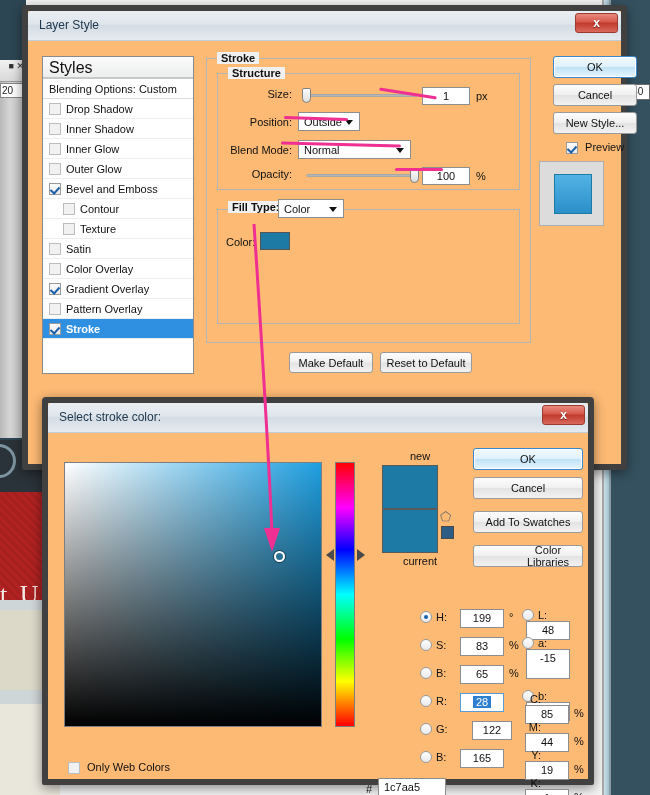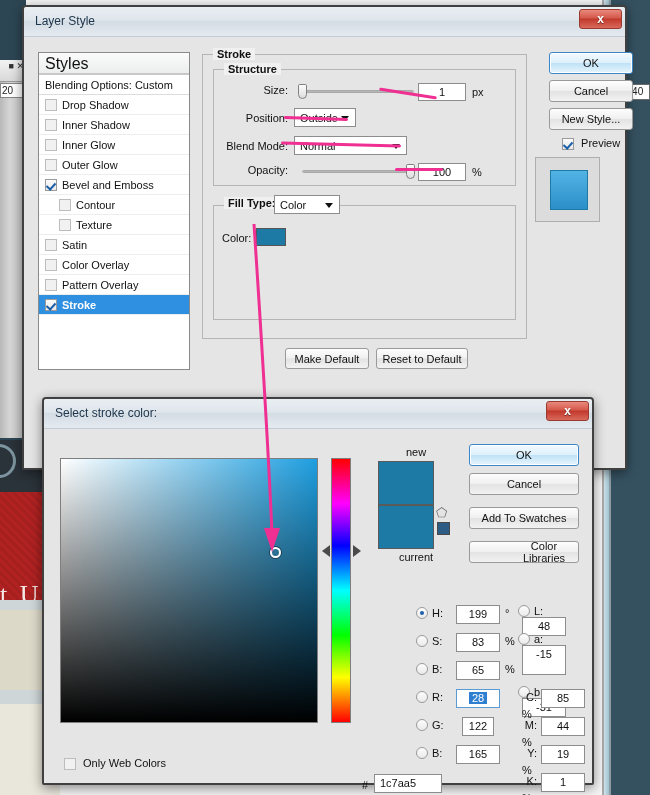--- a/index.html
+++ b/index.html
@@ -88,22 +88,22 @@
     background: #f4f4f4;
   }
   .teal-edge {
     position: absolute; left: 604px; top: 0; width: 5px; height: 795px;
     background: linear-gradient(to right,#cfe2ea,#9fc2cf);
   }
 
   
   .dialog {
     position: absolute;
-    background: #e5e5e5;
-    border: 2px solid #404040;
+    background: #fdba74;
+    border: 6px solid #404040;
     border-radius: 4px 4px 2px 2px;
     box-shadow: 0 3px 12px rgba(0,0,0,.45);
   }
   .titlebar {
     height: 30px;
     background: linear-gradient(to bottom,#e9eef2 0%, #dfe6ec 45%, #d4dce4 50%, #e4eaf0 100%);
     border-bottom: 1px solid #c2ccd4;
     border-radius: 3px 3px 0 0;
     position: relative;
   }
@@ -349,20 +349,21 @@
       <div id="styles-rows">
           <div class="sl-row"><span class="cbx dim"></span><span>Drop Shadow</span></div>
           <div class="sl-row"><span class="cbx dim"></span><span>Inner Shadow</span></div>
           <div class="sl-row"><span class="cbx dim"></span><span>Inner Glow</span></div>
           <div class="sl-row"><span class="cbx dim"></span><span>Outer Glow</span></div>
           <div class="sl-row"><span class="cbx on"></span><span>Bevel and Emboss</span></div>
           <div class="sl-row sub"><span class="cbx dim"></span><span>Contour</span></div>
           <div class="sl-row sub"><span class="cbx dim"></span><span>Texture</span></div>
           <div class="sl-row"><span class="cbx dim"></span><span>Satin</span></div>
           <div class="sl-row"><span class="cbx dim"></span><span>Color Overlay</span></div>
+          <div class="sl-row"><span class="cbx on"></span><span>Gradient Overlay</span></div>
           <div class="sl-row"><span class="cbx dim"></span><span>Pattern Overlay</span></div>
           <div class="sl-row sel"><span class="cbx on"></span><span>Stroke</span></div>
         </div>
     </div>
 
     <div class="group" style="left:178px; top:16px; width:325px; height:285px;">
       <span class="glabel">Stroke</span>
 
       <div class="group" style="left:10px; top:14px; width:303px; height:117px;">
         <span class="glabel">Structure</span>
@@ -455,21 +456,21 @@
     <div class="btn" style="position:absolute; left:425px; top:77px; width:110px; height:22px;">Add To Swatches</div>
     <div class="btn" style="position:absolute; left:425px; top:111px; width:110px; height:22px;padding-left:40px;">Color Libraries</div>
 
     <div id="hsb-rows">
         <div class="fld-row" style="left: 372px; top: 175px;"><span class="radio on"></span><span style="display: inline-block; width: 20px; text-align: left; margin-left: 4px;">H:</span><span class="txt" style="display: inline-block; width: 44px; height: 19px; margin-left: 4px; vertical-align: middle;">199</span><span style="margin-left: 5px;">°</span></div>
         <div class="fld-row" style="left: 372px; top: 203px;"><span class="radio"></span><span style="display: inline-block; width: 20px; text-align: left; margin-left: 4px;">S:</span><span class="txt" style="display: inline-block; width: 44px; height: 19px; margin-left: 4px; vertical-align: middle;">83</span><span style="margin-left: 5px;">%</span></div>
         <div class="fld-row" style="left: 372px; top: 231px;"><span class="radio"></span><span style="display: inline-block; width: 20px; text-align: left; margin-left: 4px;">B:</span><span class="txt" style="display: inline-block; width: 44px; height: 19px; margin-left: 4px; vertical-align: middle;">65</span><span style="margin-left: 5px;">%</span></div>
       </div>
     <div id="rgb-rows">
         <div class="fld-row" style="left: 372px; top: 259px;"><span class="radio"></span><span style="display: inline-block; width: 20px; text-align: left; margin-left: 4px;">R:</span><span class="txt sel" style="display: inline-block; width: 44px; height: 19px; margin-left: 4px; vertical-align: middle;"><span>28</span></span></div>
-        <div class="fld-row" style="left: 372px; top: 287px;"><span class="radio"></span><span style="display: inline-block; width: 20px; text-align: left; margin-left: 4px;">G:</span><span class="txt" style="display: inline-block; width: 32px; height: 19px; margin-left: 10px; vertical-align: middle;">122</span></div>
+        <div class="fld-row" style="left: 372px; top: 287px;"><span class="radio"></span><span style="display: inline-block; width: 20px; text-align: left; margin-left: 4px;">G:</span><span class="txt" style="display: inline-block; width: 40px; height: 19px; margin-left: 16px; vertical-align: middle;">122</span></div>
         <div class="fld-row" style="left: 372px; top: 315px;"><span class="radio"></span><span style="display: inline-block; width: 20px; text-align: left; margin-left: 4px;">B:</span><span class="txt" style="display: inline-block; width: 44px; height: 19px; margin-left: 4px; vertical-align: middle;">165</span></div>
       </div>
     <div id="lab-rows">
         <div class="fld-row" style="left: 474px; top: 175px;"><span class="radio"></span><span style="display: inline-block; width: 20px; text-align: left; margin-left: 4px;">L:</span><span class="txt" style="display: inline-block; width: 44px; height: 19px; margin-left: 4px; vertical-align: middle;">48</span></div>
         <div class="fld-row" style="left: 474px; top: 203px;"><span class="radio"></span><span style="display: inline-block; width: 20px; text-align: left; margin-left: 4px;">a:</span><span class="txt" style="display: inline-block; width: 44px; height: 30px; margin-left: 4px; vertical-align: middle;">-15</span></div>
         <div class="fld-row" style="left: 474px; top: 231px; margin-top: 25px;"><span class="radio"></span><span style="display: inline-block; width: 20px; text-align: left; margin-left: 4px;">b:</span><span class="txt" style="display: inline-block; width: 44px; height: 19px; margin-left: 4px; vertical-align: middle;">-31</span></div>
       </div>
     <div id="cmyk-rows">
         <div class="fld-row" style="left: 473px; top: 259px;"><span style="display: inline-block; width: 20px; text-align: right; margin-left: 0px;">C:</span><span class="txt" style="display: inline-block; width: 44px; height: 19px; margin-left: 4px; vertical-align: middle;">85</span><span style="margin-left: 5px;">%</span></div>
         <div class="fld-row" style="left: 473px; top: 287px;"><span style="display: inline-block; width: 20px; text-align: right; margin-left: 0px;">M:</span><span class="txt" style="display: inline-block; width: 44px; height: 19px; margin-left: 4px; vertical-align: middle;">44</span><span style="margin-left: 5px;">%</span></div>

